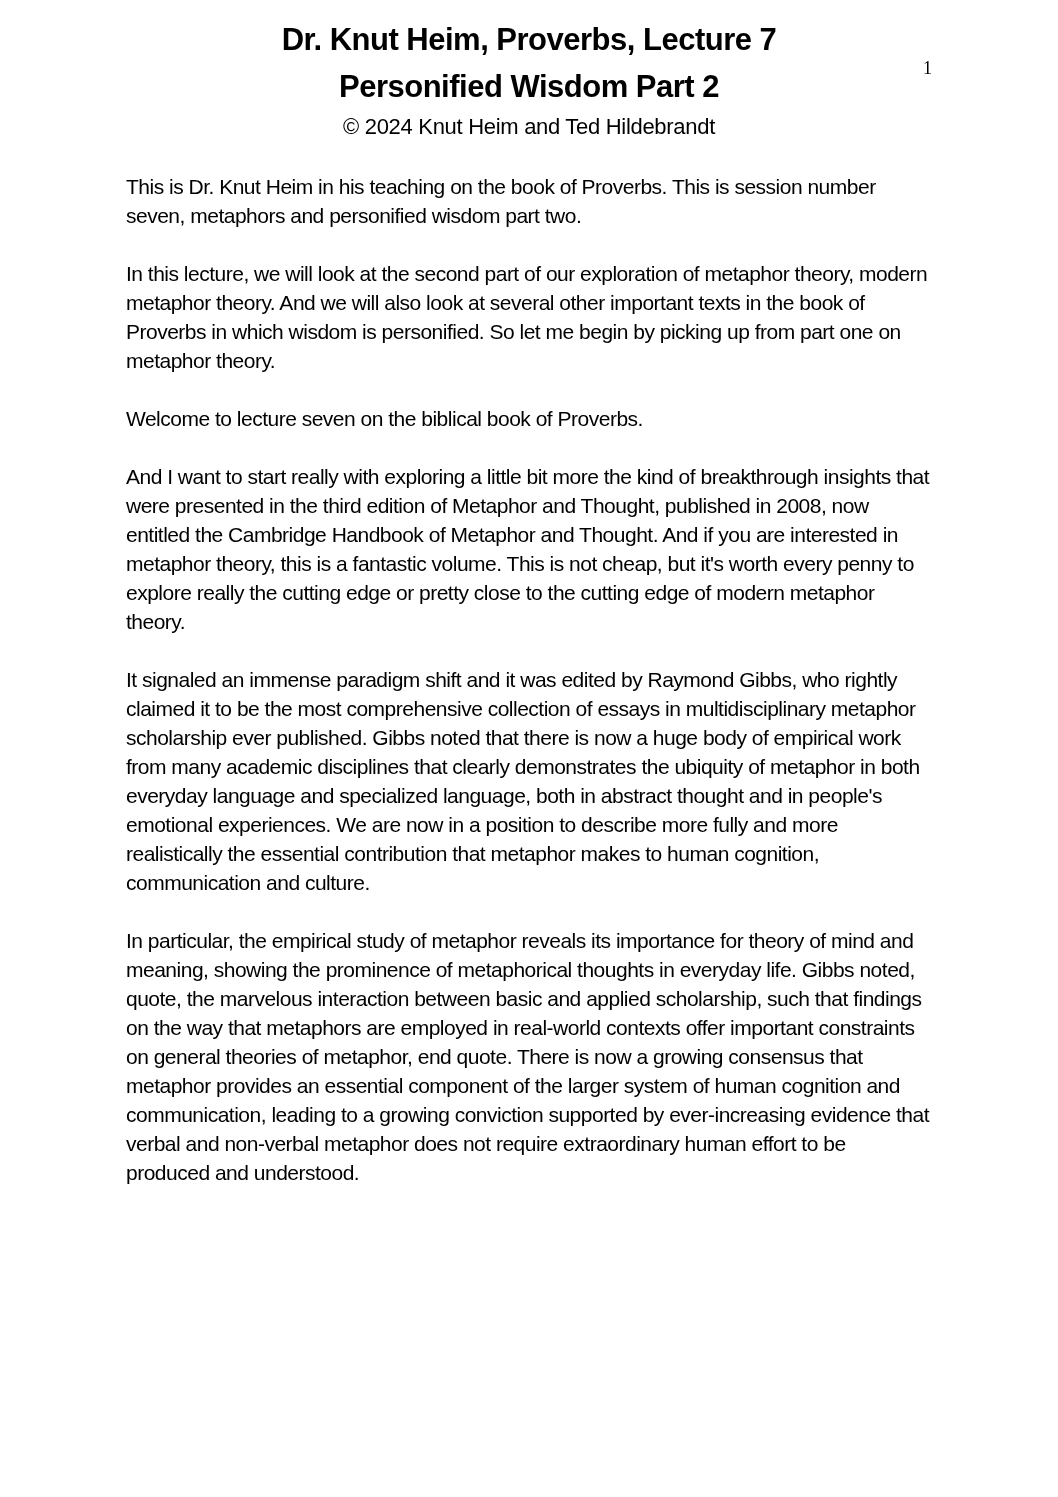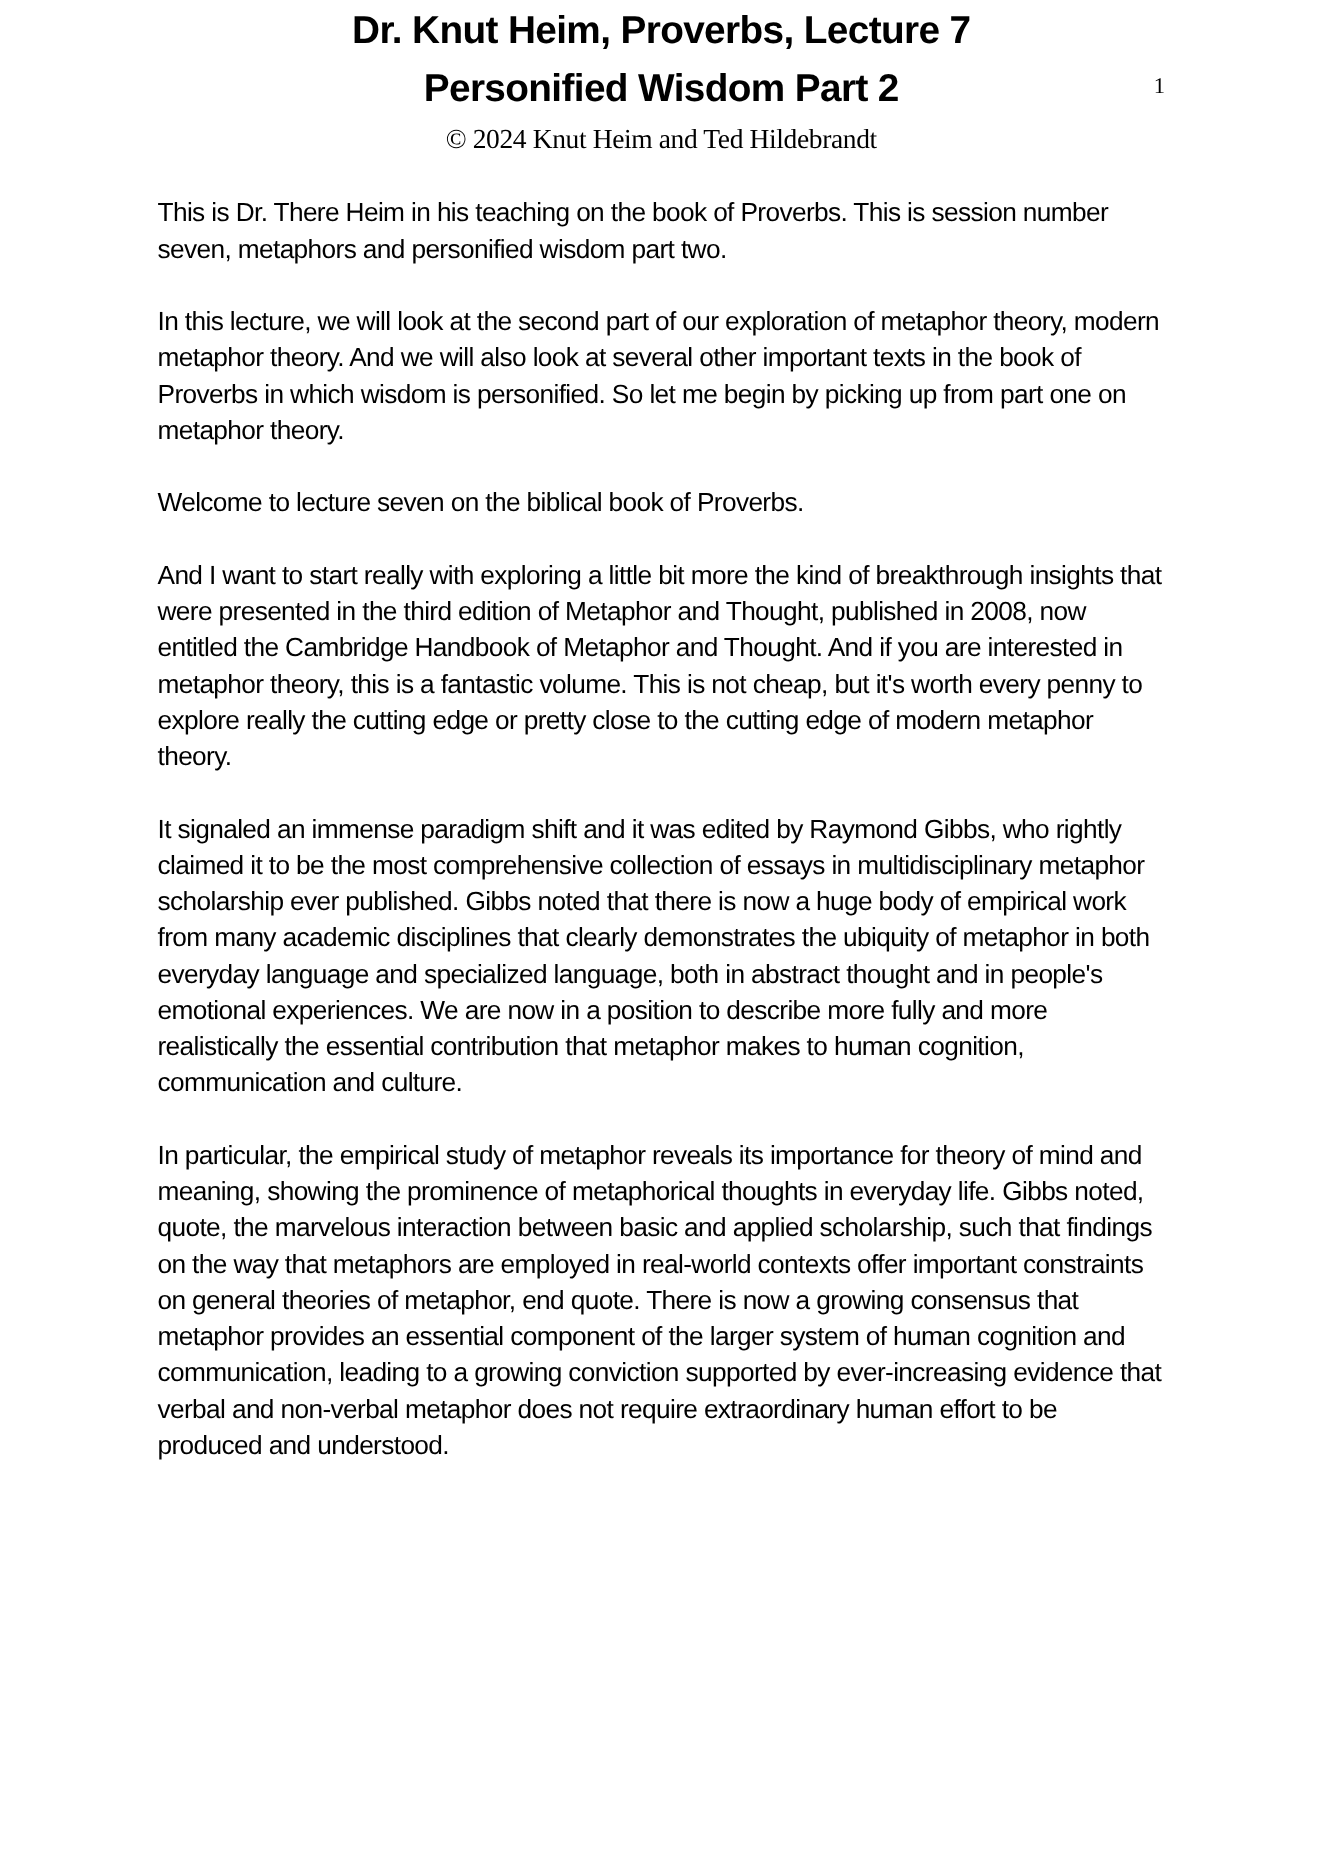--- a/index.html
+++ b/index.html
@@ -21,37 +21,36 @@
     position: absolute;
     top: 58px;
     right: 126px;
     font-family: "Liberation Serif", serif;
     font-size: 18px;
     line-height: 20px;
     color: #000000;
   }
   .content {
     width: 806px;
-    margin: 0 auto;
+    margin: 16px auto;
   }
   .doc-title {
     text-align: center;
     font-weight: bold;
     font-size: 31px;
     line-height: 47px;
     letter-spacing: -0.5px;
     margin: 0;
   }
   .copyright {
     text-align: center;
     font-size: 22px;
     line-height: 26px;
     letter-spacing: -0.3px;
     margin: 4px 0 0 0;
-    font-family: Liberation Serif, serif;
   }
   .body-text {
     margin-top: 32px;
   }
   .body-text p {
     font-size: 21px;
     line-height: 29px;
     letter-spacing: -0.5px;
     margin: 0 0 29px 0;
     text-align: left;
@@ -68,21 +67,21 @@
 
     <div class="doc-header">
       <h1 class="doc-title">
         <div>Dr. Knut Heim, Proverbs, Lecture 7</div>
         <div>Personified Wisdom Part 2</div>
       </h1>
       <div class="copyright">© 2024 Knut Heim and Ted Hildebrandt</div>
     </div>
 
     <div class="body-text">
-      <p>This is Dr. There Heim in his teaching on the book of Proverbs. This is session number seven, metaphors and personified wisdom part two.</p>
+      <p>This is Dr. Knut Heim in his teaching on the book of Proverbs. This is session number seven, metaphors and personified wisdom part two.</p>
       <p>In this lecture, we will look at the second part of our exploration of metaphor theory, modern metaphor theory. And we will also look at several other important texts in the book of Proverbs in which wisdom is personified. So let me begin by picking up from part one on metaphor theory.</p>
       <p>Welcome to lecture seven on the biblical book of Proverbs.</p>
       <p>And I want to start really with exploring a little bit more the kind of breakthrough insights that were presented in the third edition of Metaphor and Thought, published in 2008, now entitled the Cambridge Handbook of Metaphor and Thought. And if you are interested in metaphor theory, this is a fantastic volume. This is not cheap, but it's worth every penny to explore really the cutting edge or pretty close to the cutting edge of modern metaphor theory.</p>
       <p>It signaled an immense paradigm shift and it was edited by Raymond Gibbs, who rightly claimed it to be the most comprehensive collection of essays in multidisciplinary metaphor scholarship ever published. Gibbs noted that there is now a huge body of empirical work from many academic disciplines that clearly demonstrates the ubiquity of metaphor in both everyday language and specialized language, both in abstract thought and in people's emotional experiences. We are now in a position to describe more fully and more realistically the essential contribution that metaphor makes to human cognition, communication and culture.</p>
       <p>In particular, the empirical study of metaphor reveals its importance for theory of mind and meaning, showing the prominence of metaphorical thoughts in everyday life. Gibbs noted, quote, the marvelous interaction between basic and applied scholarship, such that findings on the way that metaphors are employed in real-world contexts offer important constraints on general theories of metaphor, end quote. There is now a growing consensus that metaphor provides an essential component of the larger system of human cognition and communication, leading to a growing conviction supported by ever-increasing evidence that verbal and non-verbal metaphor does not require extraordinary human effort to be produced and understood.</p>
     </div>
 
   </div>
 </div>
 

